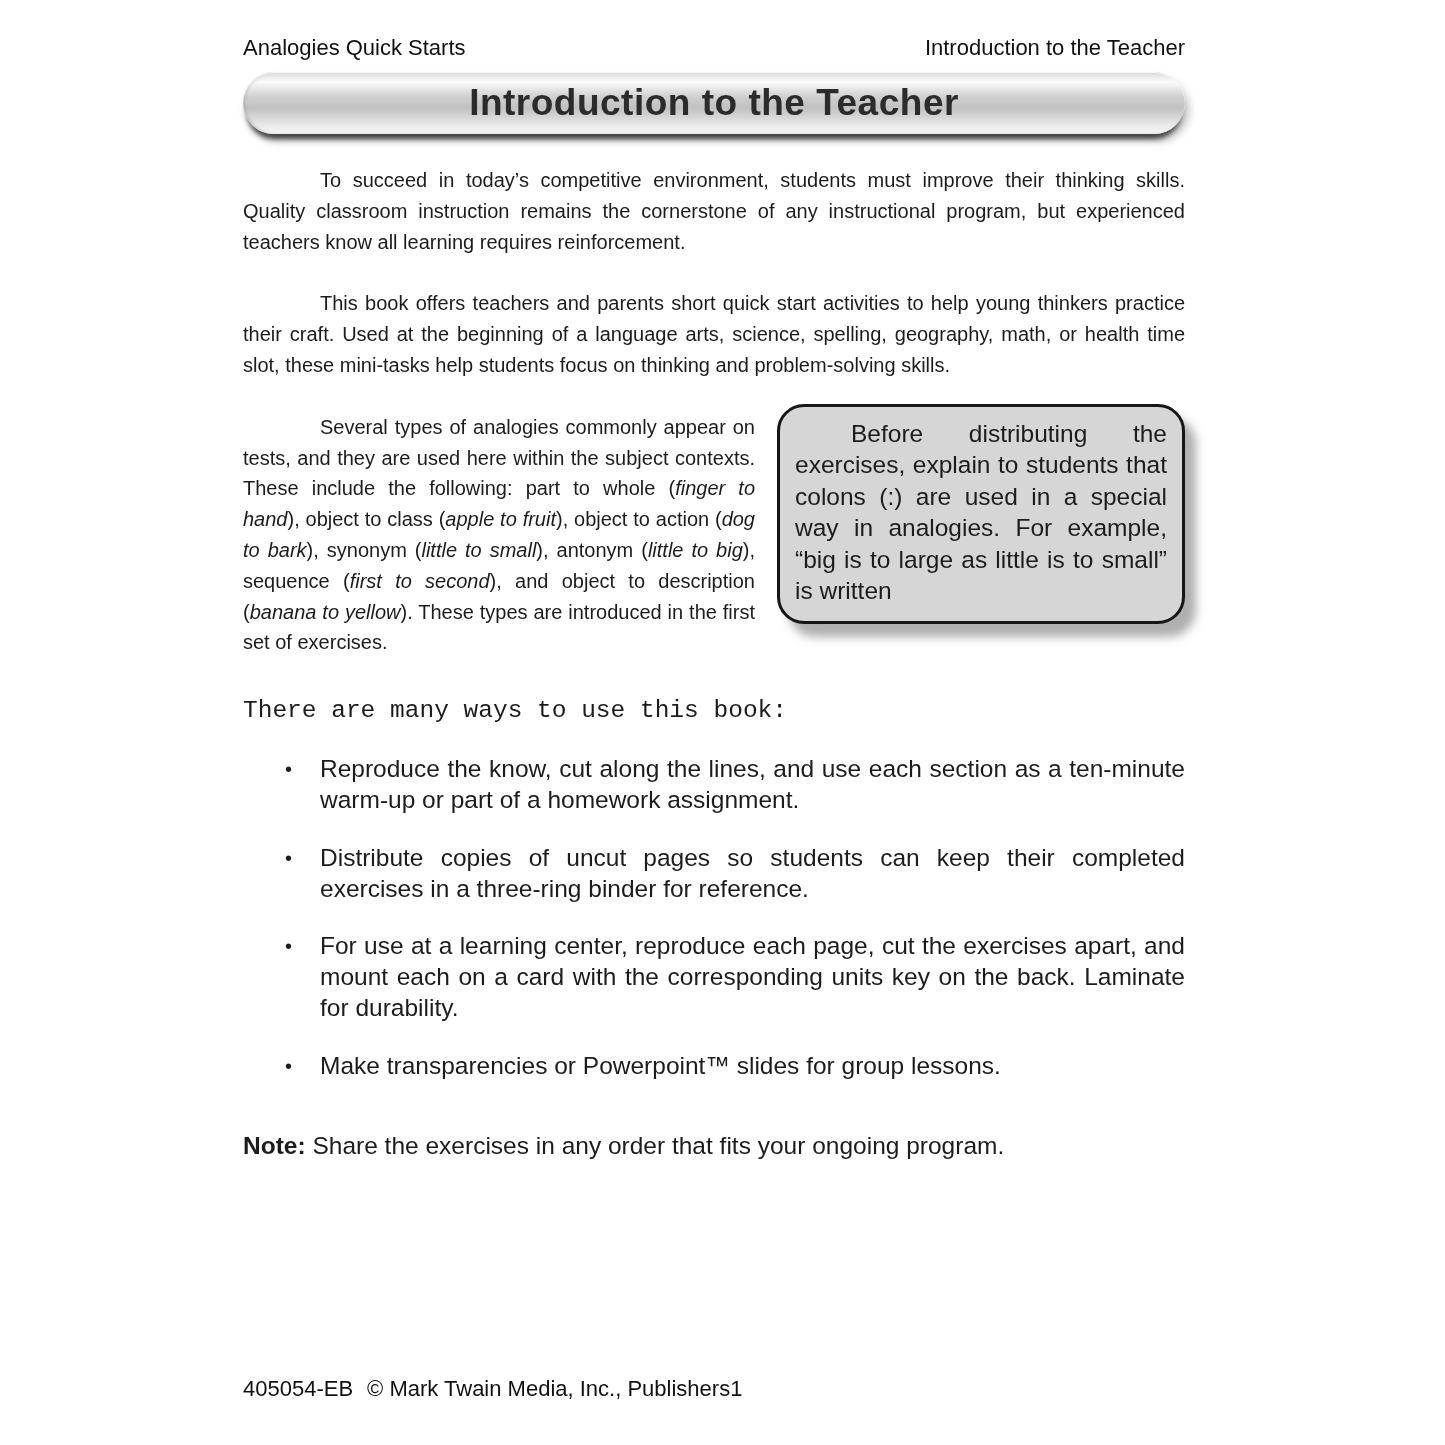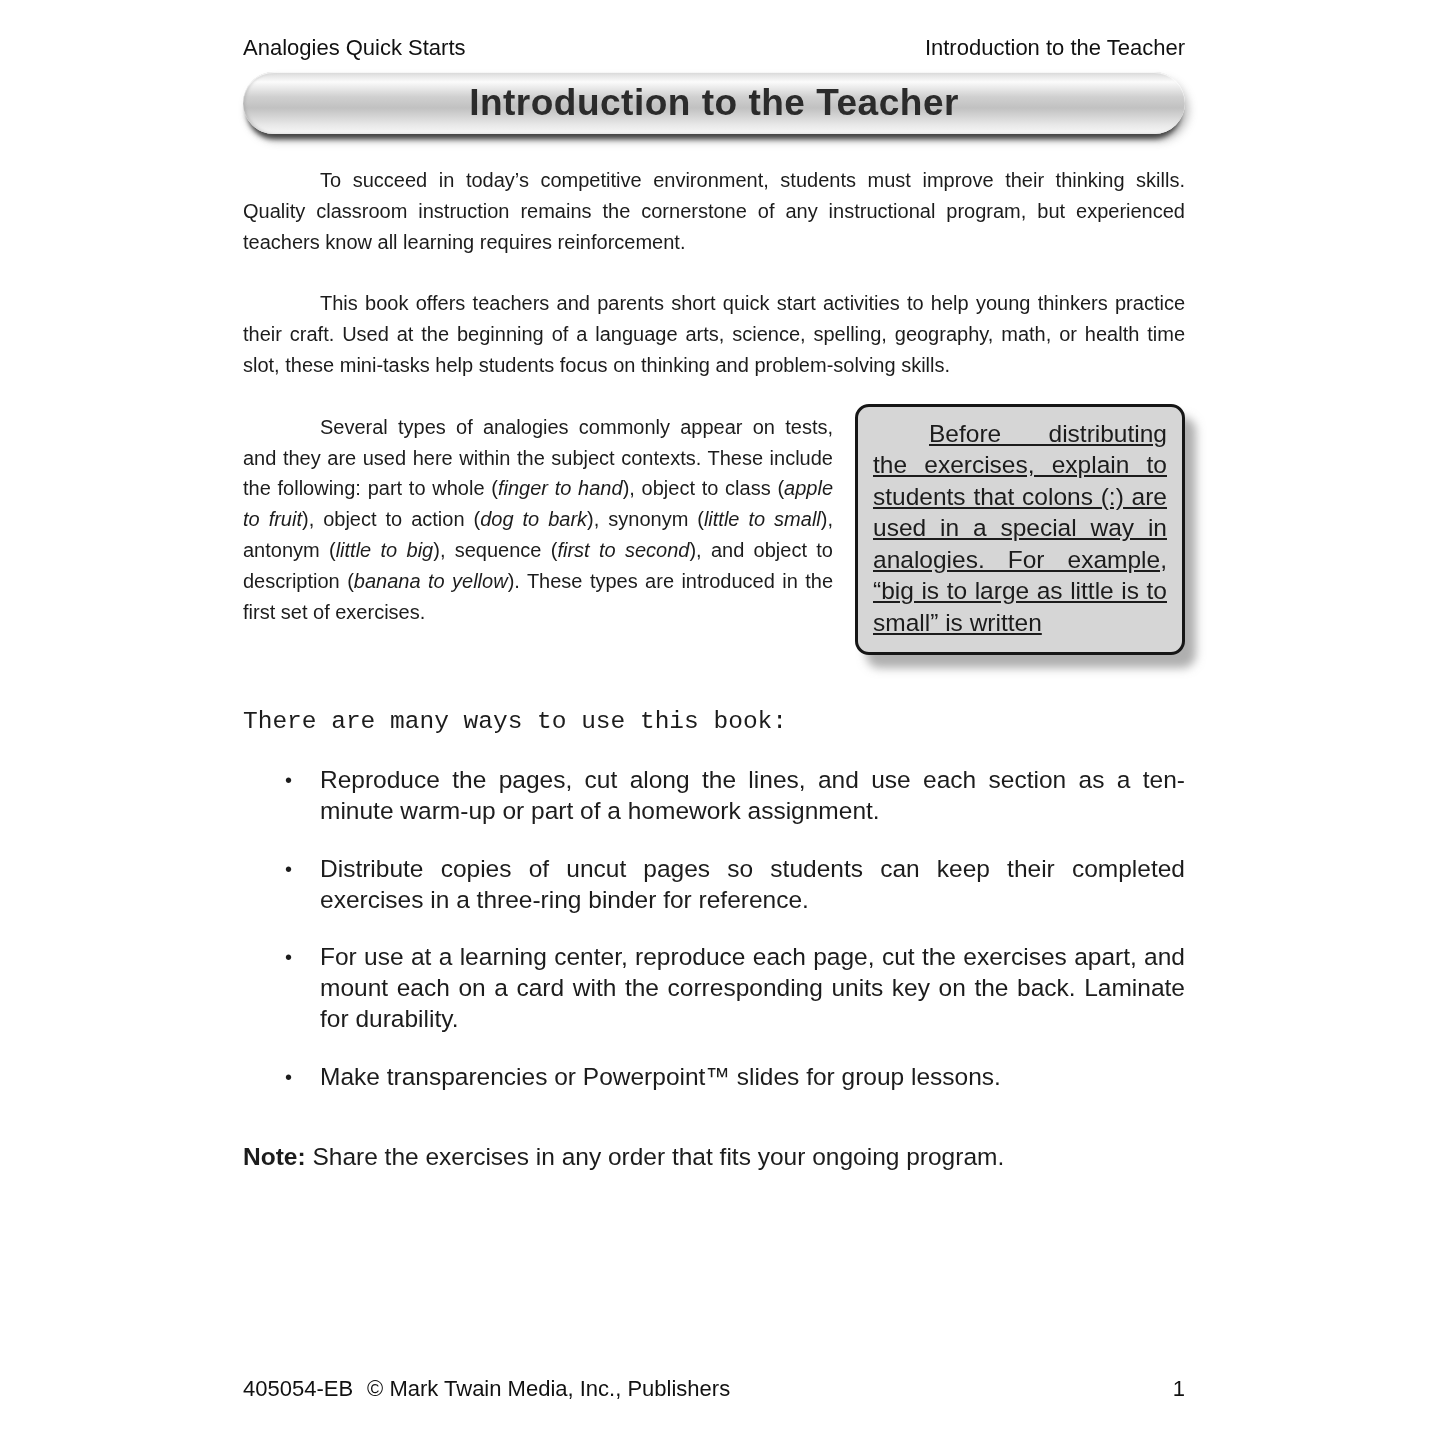--- a/index.html
+++ b/index.html
@@ -48,28 +48,27 @@
     font-size: 20px;
     line-height: 30.8px;
     text-align: justify;
     margin-top: 31px;
   }
   .indent { text-indent: 77px; }
   .wrap-section { margin-top: 31px; }
   .wrap-section::after { content: ""; display: block; clear: both; }
   .callout {
     float: right;
-    width: 330px;
+    width: 408px;
     margin: -8px 0 14px 22px;
     background: #d6d6d6;
     border: 3px solid #161616;
-    border-radius: 14px;
+    border-radius: 27px;
     box-shadow: 11px 13px 10px rgba(110,110,110,0.55);
     padding: 11px 15px 14px 15px;
-    text-decoration: underline;
   }
   .callout-text {
     font-size: 24.5px;
     line-height: 31.5px;
     text-align: justify;
     text-indent: 56px;
     color: #1c1c1c;
   }
   .callout-formula {
     font-size: 24.5px;
@@ -108,21 +107,20 @@
     font-size: 24.5px;
     line-height: 30.8px;
   }
   .note-label { font-weight: bold; }
   .footer {
     position: absolute;
     left: 243px;
     width: 942px;
     top: 1376px;
     display: flex;
-    justify-content: space-between;
     font-size: 22px;
     color: #111;
   }
   .footer-left { display: flex; gap: 14px; }
 </style>
 </head>
 <body>
 
 <div class="content">
 
@@ -145,21 +143,21 @@
       <p class="callout-text">Before distributing the exercises, explain to students that colons (:) are used in a special way in analogies. For example, “big is to large as little is to small” is written</p>
     </aside>
     <p class="para indent" style="margin-top:0;"><span>Several types of analogies commonly appear on tests, and they are used here within the subject contexts. These include the following: part to whole (</span><span style="font-style: italic;">finger to hand</span><span>), object to class (</span><span style="font-style: italic;">apple to fruit</span><span>), object to action (</span><span style="font-style: italic;">dog to bark</span><span>), synonym (</span><span style="font-style: italic;">little to small</span><span>), antonym (</span><span style="font-style: italic;">little to big</span><span>), sequence (</span><span style="font-style: italic;">first to second</span><span>), and object to description (</span><span style="font-style: italic;">banana to yellow</span><span>). These types are introduced in the first set of exercises.</span></p>
   </div>
 
   <p class="ways-line">There are many ways to use this book:</p>
 
   <ul class="bullet-list">
     <li class="bullet-item">
       <span class="bullet-glyph">•</span>
-      <span class="bullet-text">Reproduce the pages, cut along the lines, and use each section as a ten-minute warm-up or part of a homework assignment.</span>
+      <span class="bullet-text">Reproduce the know, cut along the lines, and use each section as a ten-minute warm-up or part of a homework assignment.</span>
     </li>
     <li class="bullet-item">
       <span class="bullet-glyph">•</span>
       <span class="bullet-text">Distribute copies of uncut pages so students can keep their completed exercises in a three-ring binder for reference.</span>
     </li>
     <li class="bullet-item">
       <span class="bullet-glyph">•</span>
       <span class="bullet-text">For use at a learning center, reproduce each page, cut the exercises apart, and mount each on a card with the corresponding units key on the back. Laminate for durability.</span>
     </li>
     <li class="bullet-item">

